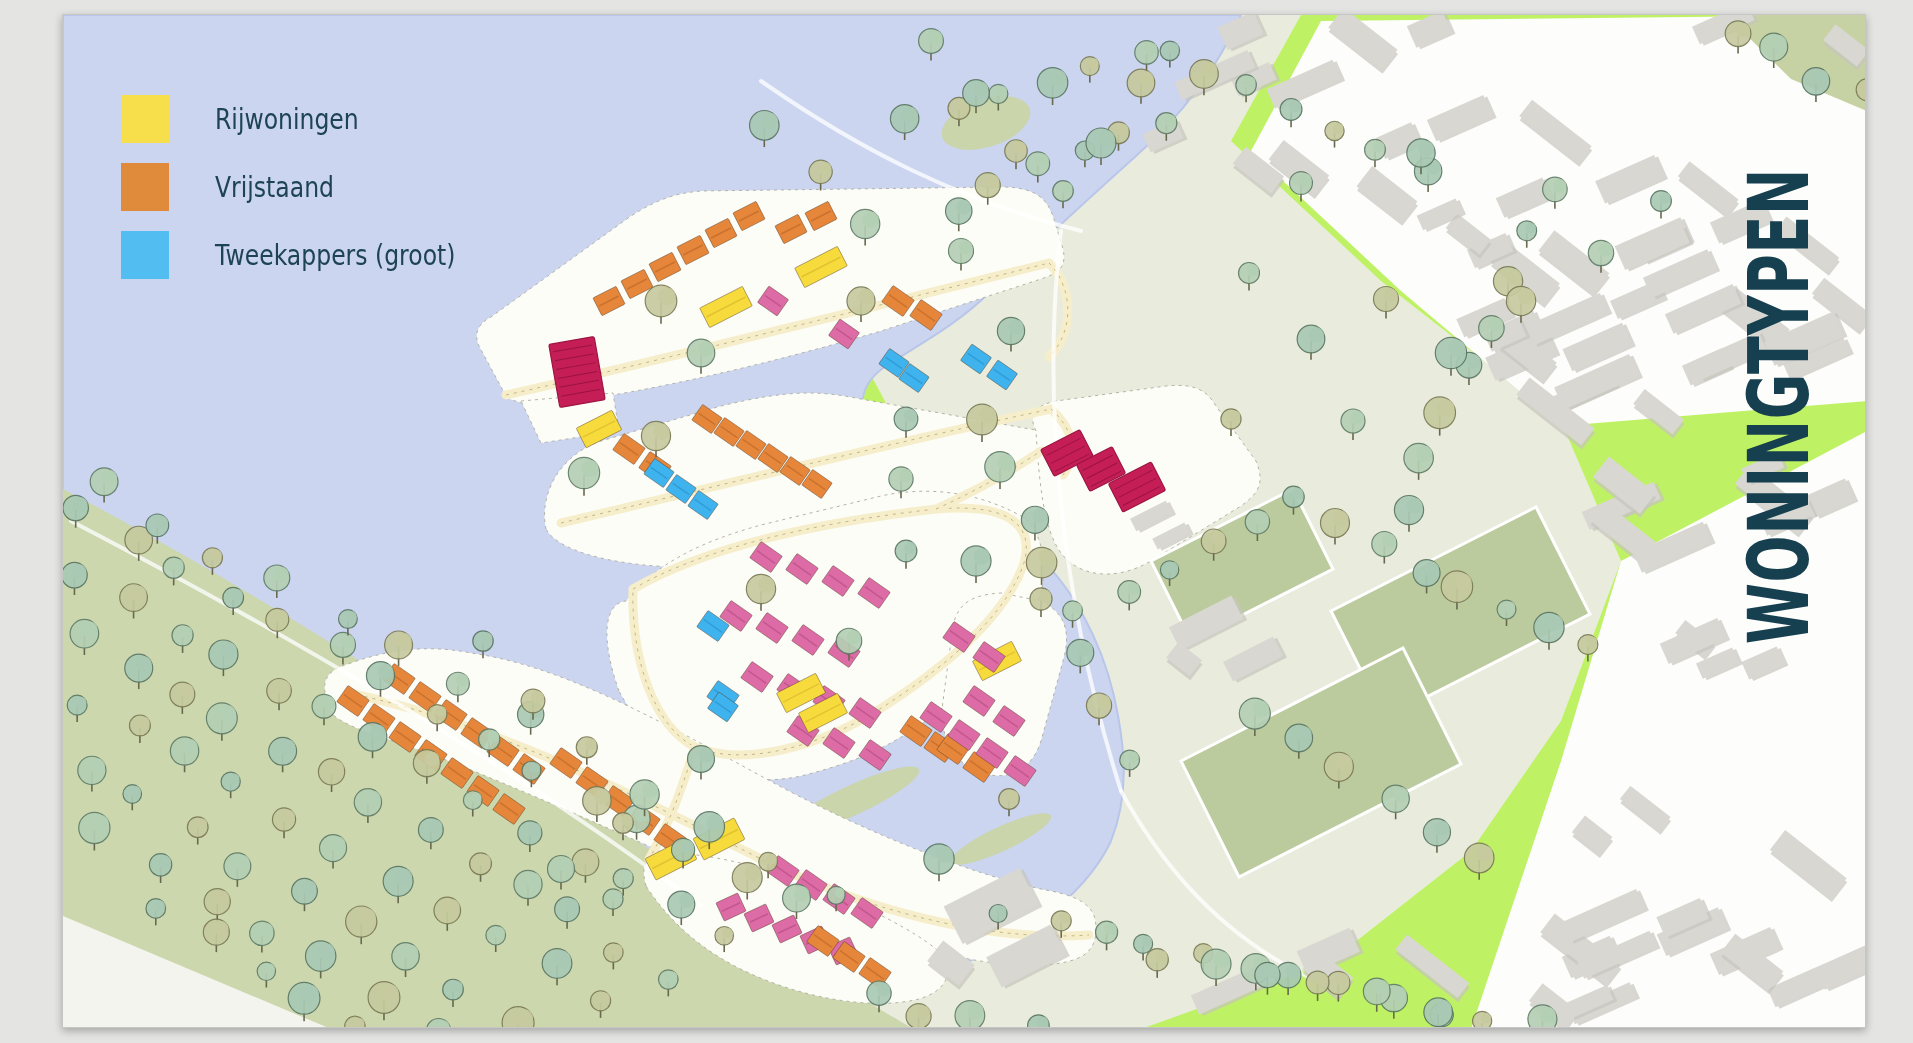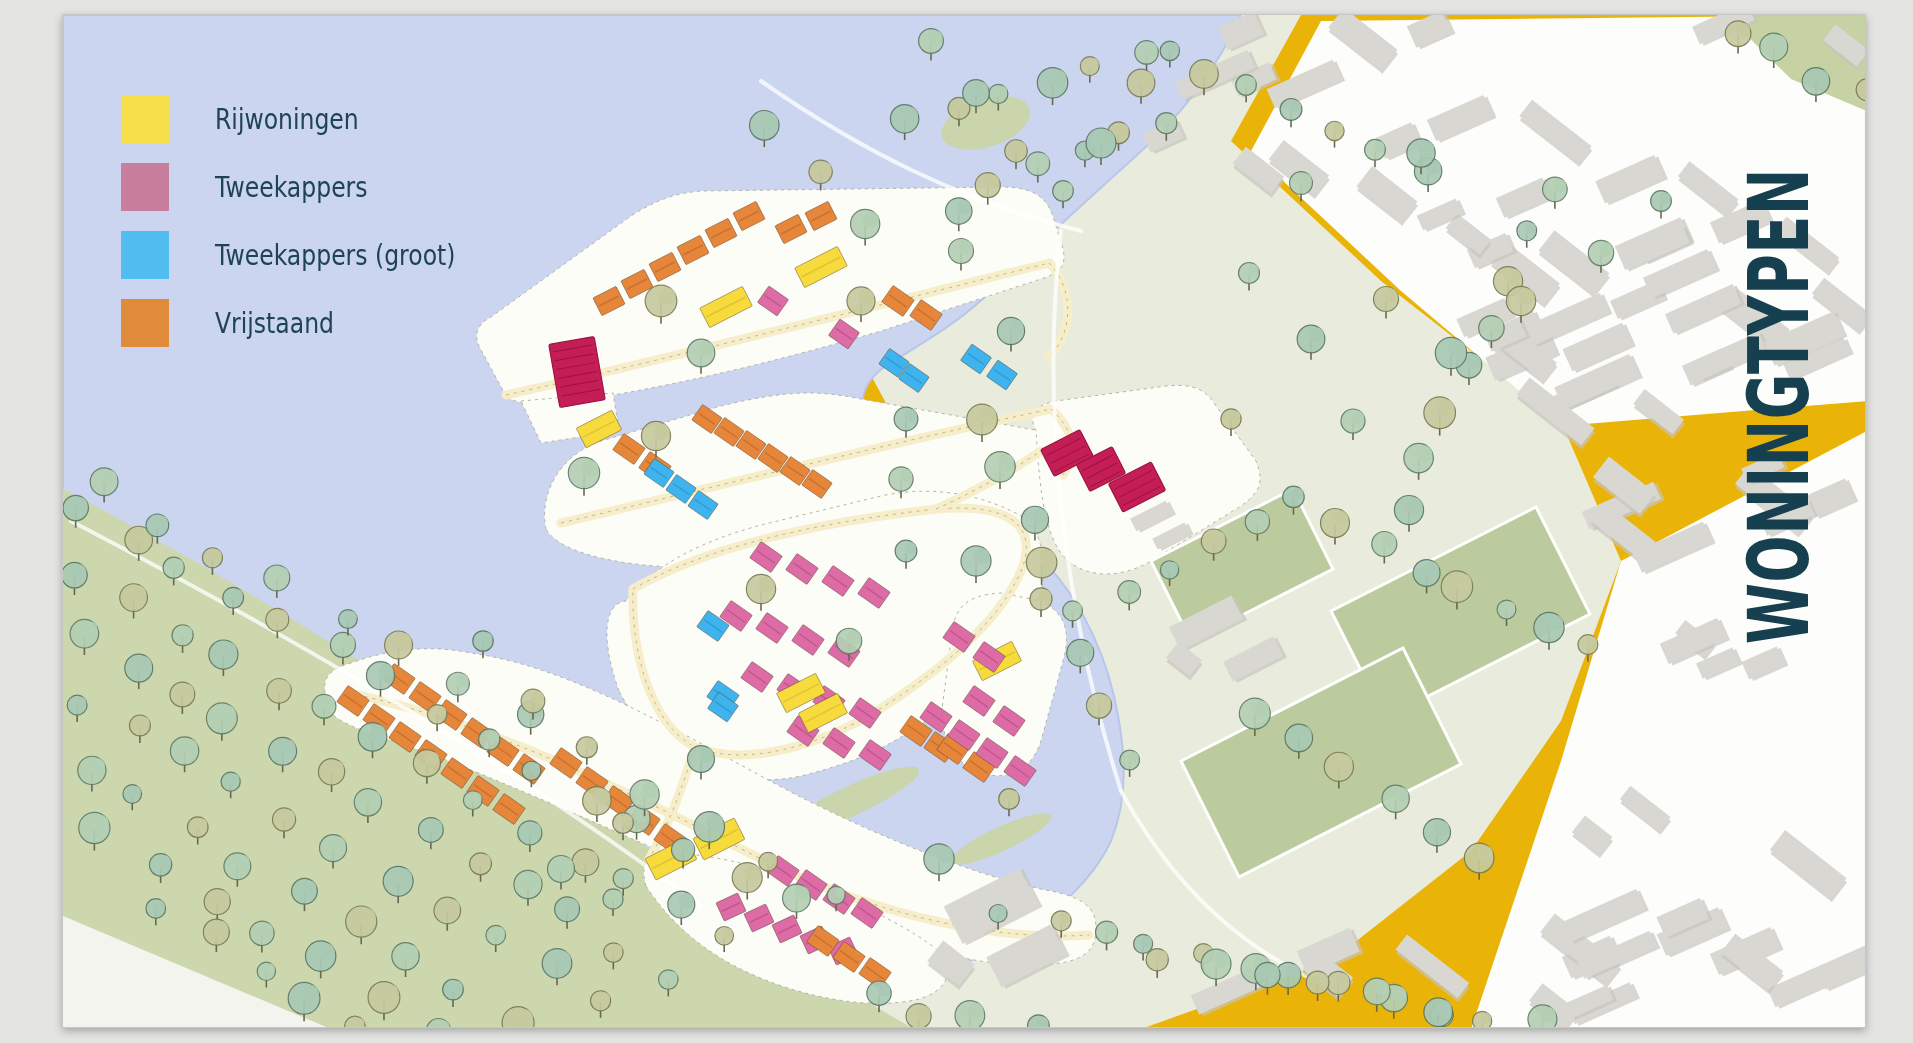--- a/index.html
+++ b/index.html
@@ -2,21 +2,21 @@
 <html><head>
 <meta charset="utf-8">
 <style>
   html,body{margin:0;padding:0;}
   body{
     width:1913px;height:1043px;overflow:hidden;position:relative;
     background:#e4e4e3;font-family:"DejaVu Sans","Liberation Sans",sans-serif;
   }
   .slide{
     position:absolute;left:62px;top:14px;width:1804px;height:1014px;
-    background:#eab308;border:1px solid #c6c6c4;box-sizing:border-box;
+    background:#bef264;border:1px solid #c6c6c4;box-sizing:border-box;
     box-shadow:0 3px 8px rgba(0,0,0,.28);overflow:hidden;
   }
   svg.plan{position:absolute;left:0;top:0;width:1804px;height:1014px;display:block;}
   .legend{position:absolute;left:58px;top:80px;}
   .legend-row{display:flex;align-items:center;height:48px;margin-bottom:20px;}
   .swatch{width:48px;height:48px;flex:0 0 48px;}
   .legend-label{
     margin-left:46px;font-size:28px;color:#1d4355;white-space:nowrap;
     transform:scaleX(.84);transform-origin:left center;letter-spacing:0;
   }
@@ -1902,27 +1902,23 @@
         </g>
       </g>
   </svg>
 
   <div class="legend">
     <div class="legend-row">
       <span class="swatch" style="background: rgb(247, 223, 76);"></span>
       <span class="legend-label" style="color: rgb(29, 67, 85);">Rijwoningen</span>
     </div>
     <div class="legend-row">
-      <span class="swatch" style="background: rgb(199, 127, 157);"></span>
-      <span class="legend-label" style="color: rgb(29, 67, 85);">Tweekappers</span>
+      <span class="swatch" style="background: rgb(224, 138, 60);"></span>
+      <span class="legend-label" style="color: rgb(29, 67, 85);">Vrijstaand</span>
     </div>
     <div class="legend-row">
       <span class="swatch" style="background: rgb(82, 189, 240);"></span>
       <span class="legend-label" style="color: rgb(29, 67, 85);">Tweekappers (groot)</span>
-    </div>
-    <div class="legend-row">
-      <span class="swatch" style="background: rgb(224, 138, 60);"></span>
-      <span class="legend-label" style="color: rgb(29, 67, 85);">Vrijstaand</span>
     </div>
   </div>
 
   <div class="map-title" style="color: rgb(22, 64, 79);">WONINGTYPEN</div>
 </div>
 
 </body></html>

